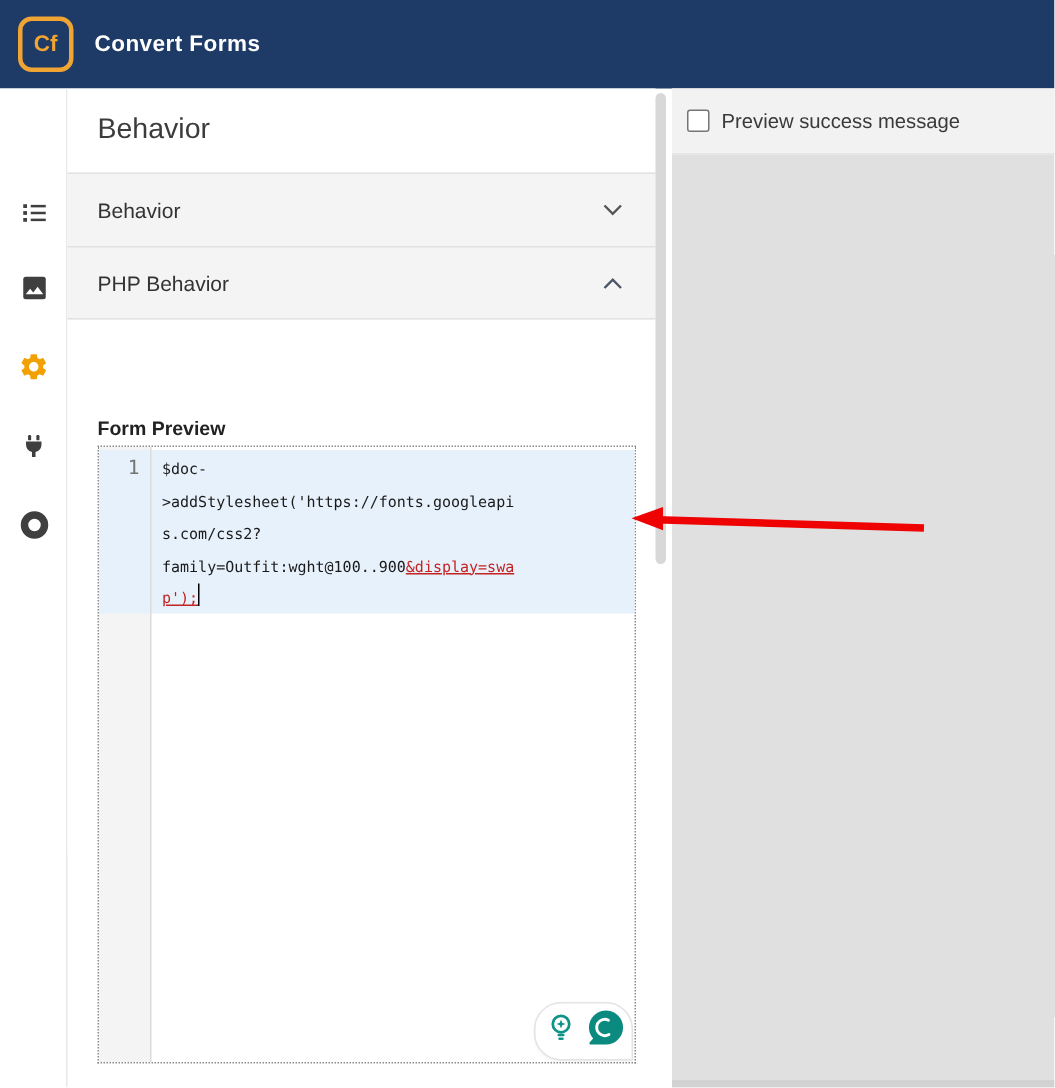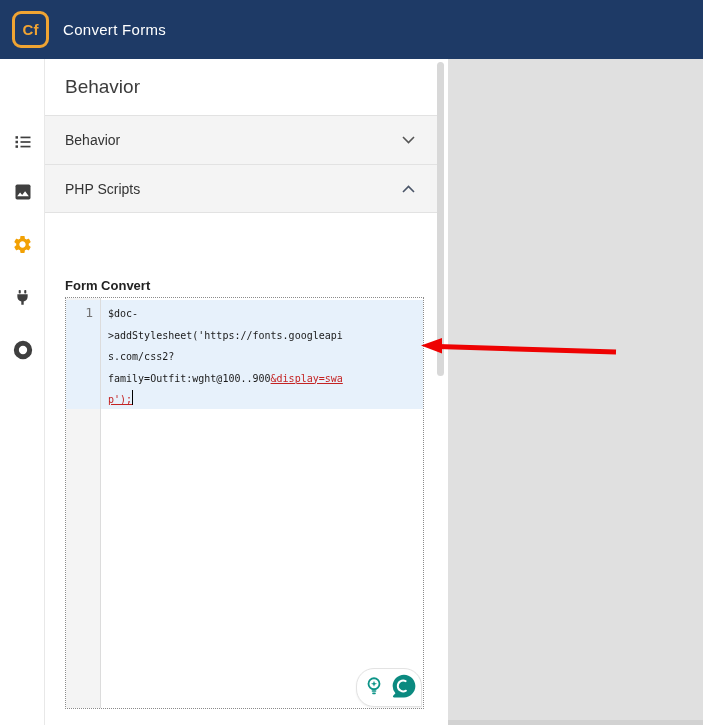--- a/index.html
+++ b/index.html
@@ -11,21 +11,21 @@
   
   .app-header {
     position:absolute; left:0; top:0; width:703px; height:59px;
     background:#1e3a66; display:flex; align-items:center; padding-left:12px;
   }
   .logo-box {
     width:37px; height:37px; border:3px solid #f0a433; border-radius:9px;
     display:flex; align-items:center; justify-content:center;
     color:#f0a433; font-size:15px; font-weight:bold;
   }
-  .app-title { color:#ffffff; font-size:15px; font-weight:400; letter-spacing:.3px; margin-left:14px; }
+  .app-title { color:#ffffff; font-size:15px; font-weight:700; letter-spacing:.3px; margin-left:14px; }
 
   
   .icon-rail {
     position:absolute; left:0; top:59px; width:45px; height:666px;
     background:#ffffff; border-right:1px solid #e8e8e8;
   }
   .rail-item { position:absolute; left:0; width:45px; height:34px; display:flex; align-items:center; justify-content:center; cursor:pointer; }
   .rail-item svg { display:block; }
 
   
@@ -159,28 +159,28 @@
   <div class="page-title">Behavior</div>
 
   <div class="accordion">
     <div class="acc-row">
       <span class="acc-label">Behavior</span>
       <svg class="chev" viewBox="0 0 13 8">
           <polyline points="1,1 6.5,6.5 12,1" fill="none" stroke="#555" stroke-width="1.6"></polyline>
         </svg>
     </div>
     <div class="acc-row">
-      <span class="acc-label">PHP Scripts</span>
+      <span class="acc-label">PHP Behavior</span>
       <svg class="chev up" viewBox="0 0 13 8">
           <polyline points="1,1 6.5,6.5 12,1" fill="none" stroke="#4a5568" stroke-width="1.6"></polyline>
         </svg>
     </div>
   </div>
 
-  <div class="field-label">Form Convert</div>
+  <div class="field-label">Form Preview</div>
 
   <div class="code-editor">
     <div class="cm-gutter"></div>
     <div class="cm-activeline"></div>
     <div class="cm-gutter-border"></div>
     <div class="cm-linenumber">1</div>
     <div class="cm-code"><div class="code-line"><span class="tok-code">$doc-</span></div><div class="code-line"><span class="tok-code">&gt;addStylesheet('https://fonts.googleapi</span></div><div class="code-line"><span class="tok-code">s.com/css2?</span></div><div class="code-line"><span class="tok-code">family=Outfit:wght@100..900</span><span class="tok-error">&amp;display=swa</span></div><div class="code-line"><span class="tok-error">p');</span><span class="caret"></span></div></div>
 
     <div class="assist-widget">
       <div class="assist-btn">
@@ -201,19 +201,23 @@
           </svg>
         </span>
       </div>
     </div>
   </div>
 </div>
 
 <div class="scroll-thumb"></div>
 
 <div class="right-panel">
+  <div class="preview-bar">
+    <div class="checkbox"></div>
+    <span class="preview-label">Preview success message</span>
+  </div>
   <div class="right-bottom-strip"></div>
 </div>
 
 <svg class="arrow-overlay" viewBox="0 0 703 725">
   <line x1="616" y1="352" x2="438" y2="346.5" stroke="#ee0202" stroke-width="5"></line>
   <polygon points="421,345.5 442,338 442,353.5" fill="#ee0202"></polygon>
 </svg>
 
 </body></html>

